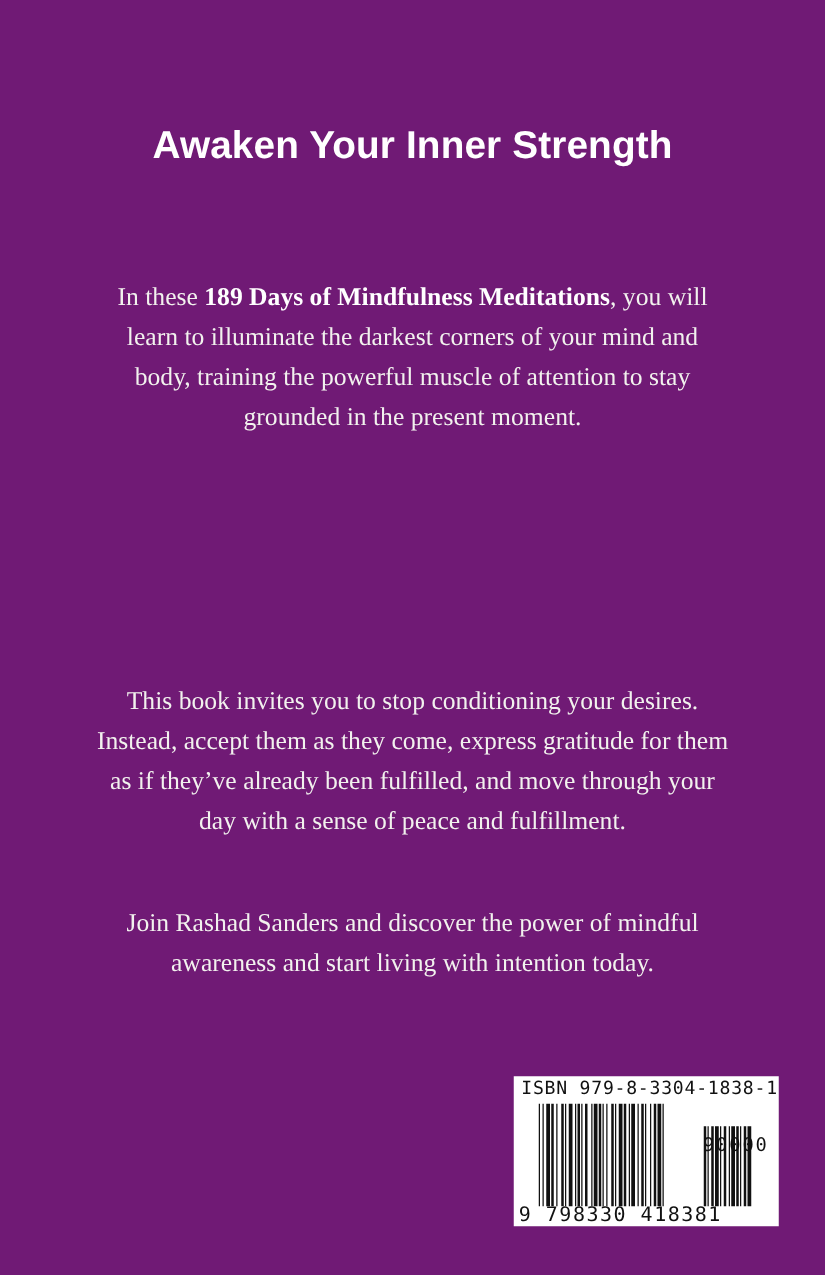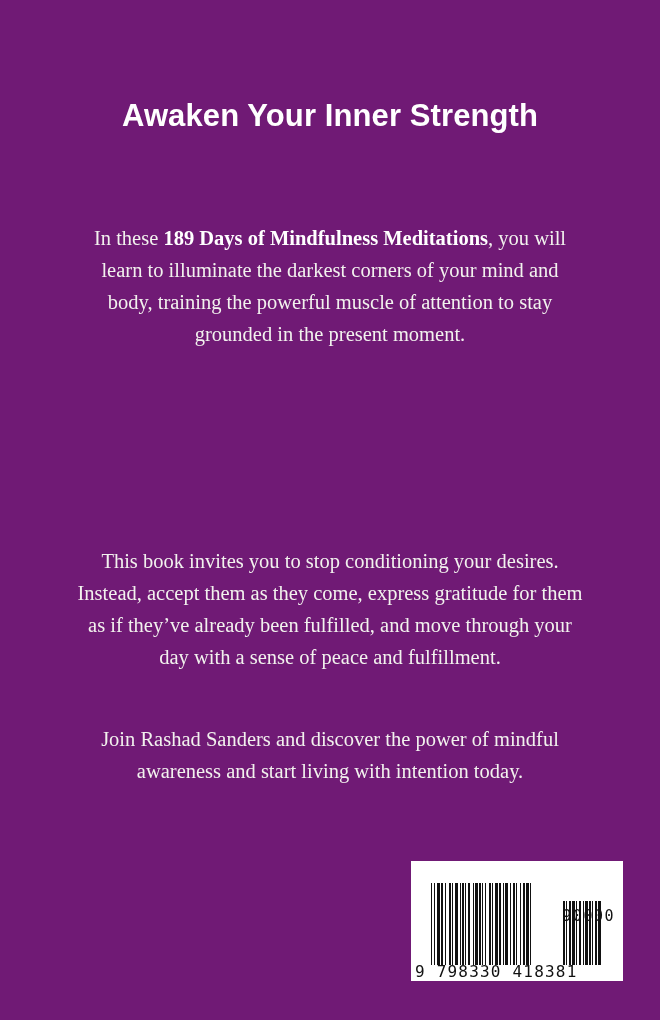--- a/index.html
+++ b/index.html
@@ -63,20 +63,21 @@
   <div class="body-text p1" style="padding:0 84px;">
     <span>In these </span><b>189 Days of Mindfulness Meditations</b><span>, you will learn to illuminate the darkest corners of your mind and body, training the powerful muscle of attention to stay grounded in the present moment.</span>
   </div>
 
 
   <div class="body-text p3" style="padding:0 76px;">This book invites you to stop conditioning your desires. Instead, accept them as they come, express gratitude for them as if they’ve already been fulfilled, and move through your day with a sense of peace and fulfillment.</div>
 
   <div class="body-text p4" style="padding:0 80px;">Join Rashad Sanders and discover the power of mindful awareness and start living with intention today.</div>
 
   <div class="barcode-box">
+    <div class="isbn-text">ISBN 979-8-3304-1838-1</div>
     <div class="addon-text">90000</div>
     <div class="bars-main" id="bars-main">
         <div class="bar" style="left: 0px; width: 1px;"></div>
         <div class="bar" style="left: 3px; width: 1px;"></div>
         <div class="bar" style="left: 6px; width: 3px;"></div>
         <div class="bar" style="left: 10px; width: 2px;"></div>
         <div class="bar" style="left: 14px; width: 1px;"></div>
         <div class="bar" style="left: 18px; width: 2px;"></div>
         <div class="bar" style="left: 21px; width: 1px;"></div>
         <div class="bar" style="left: 24px; width: 3px;"></div>

